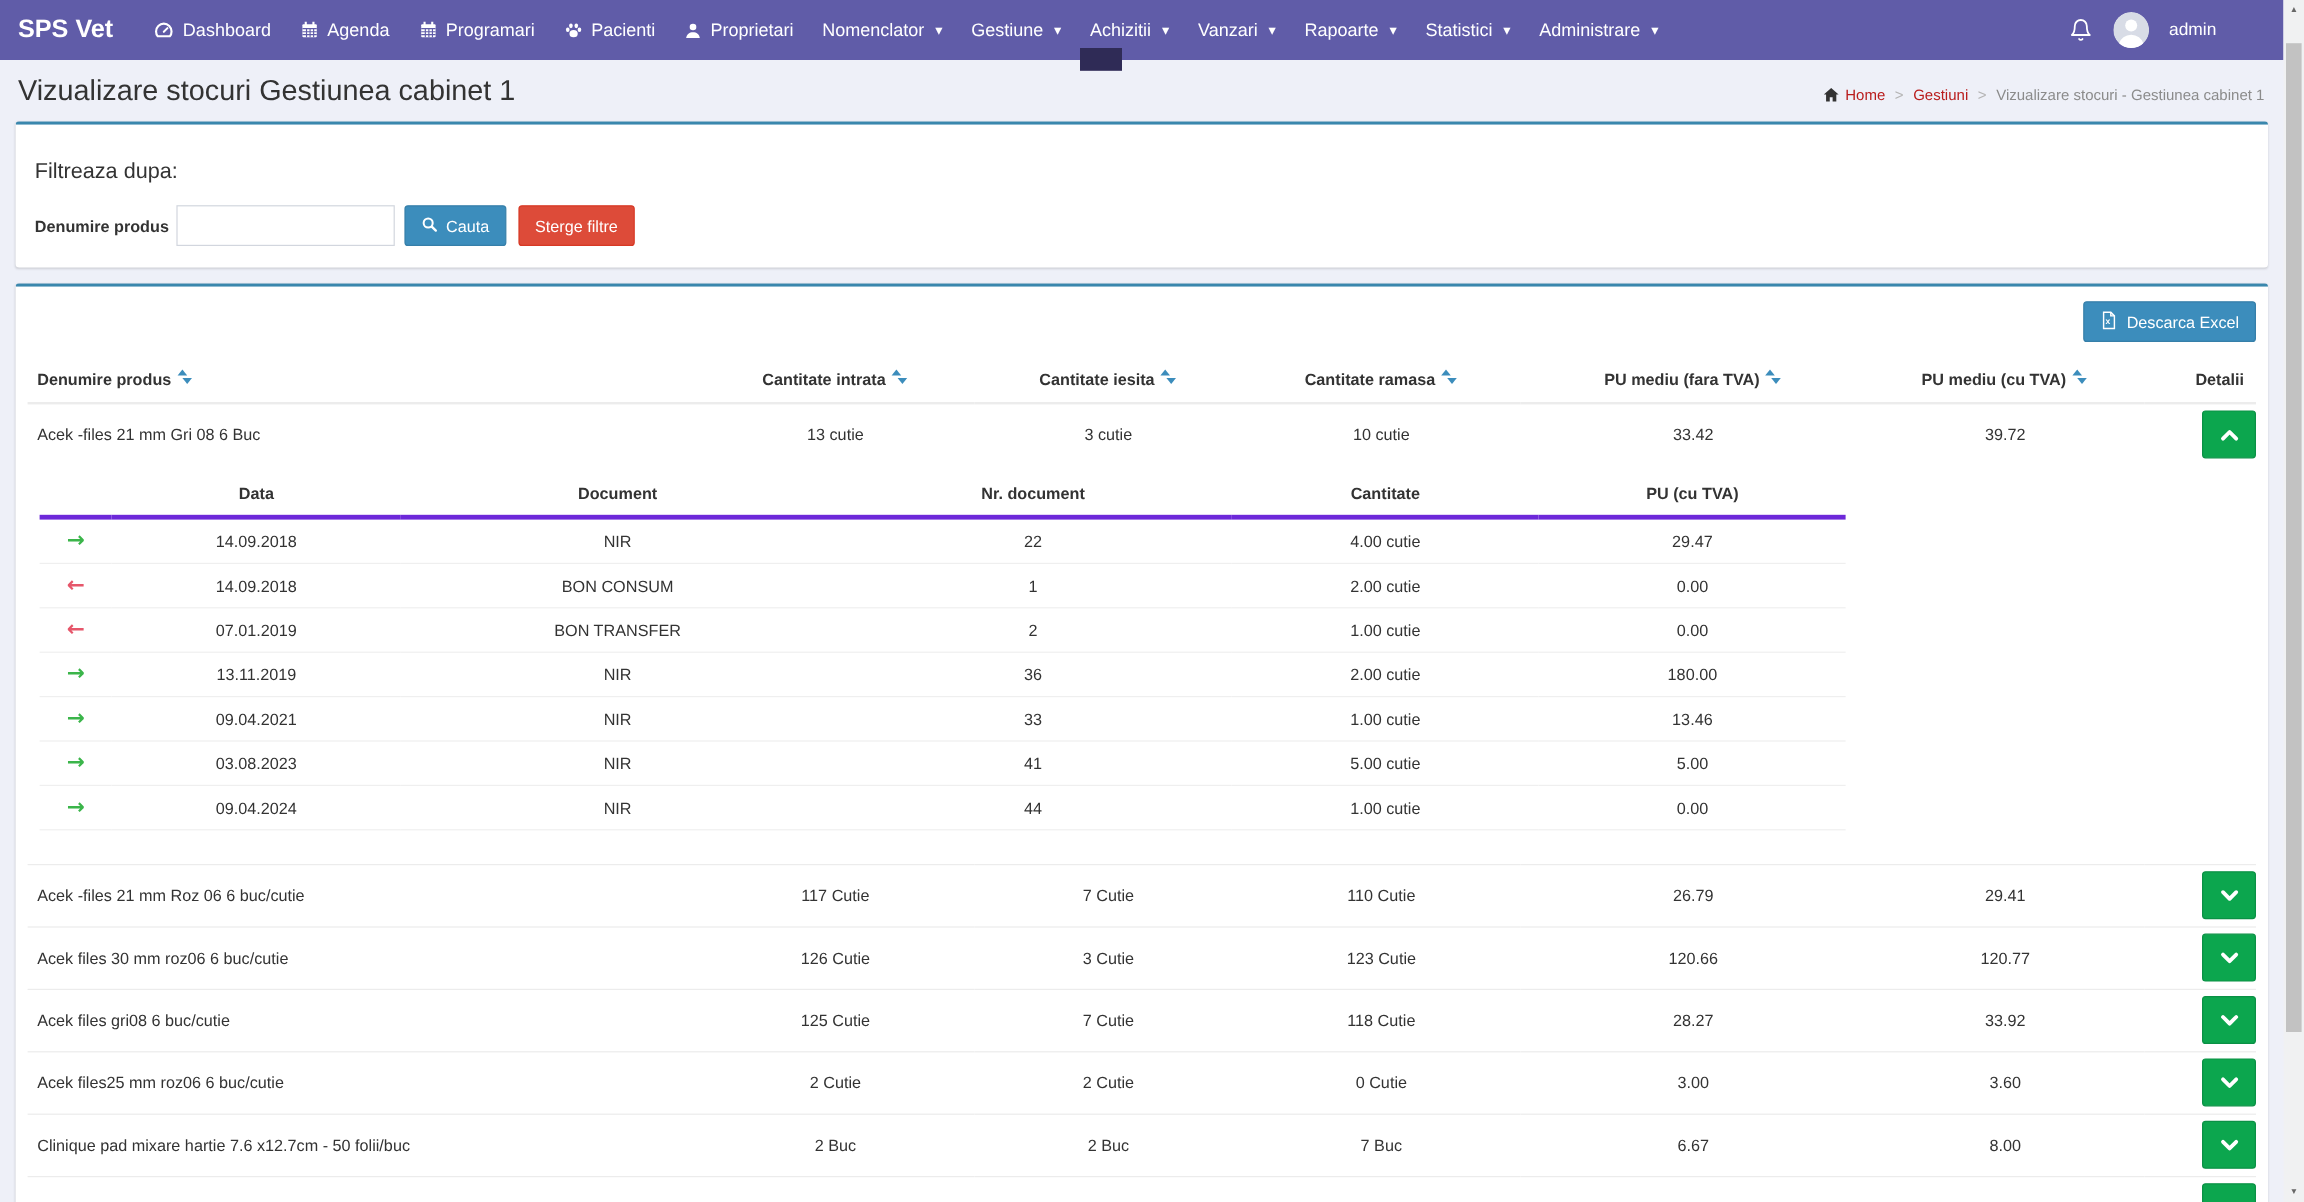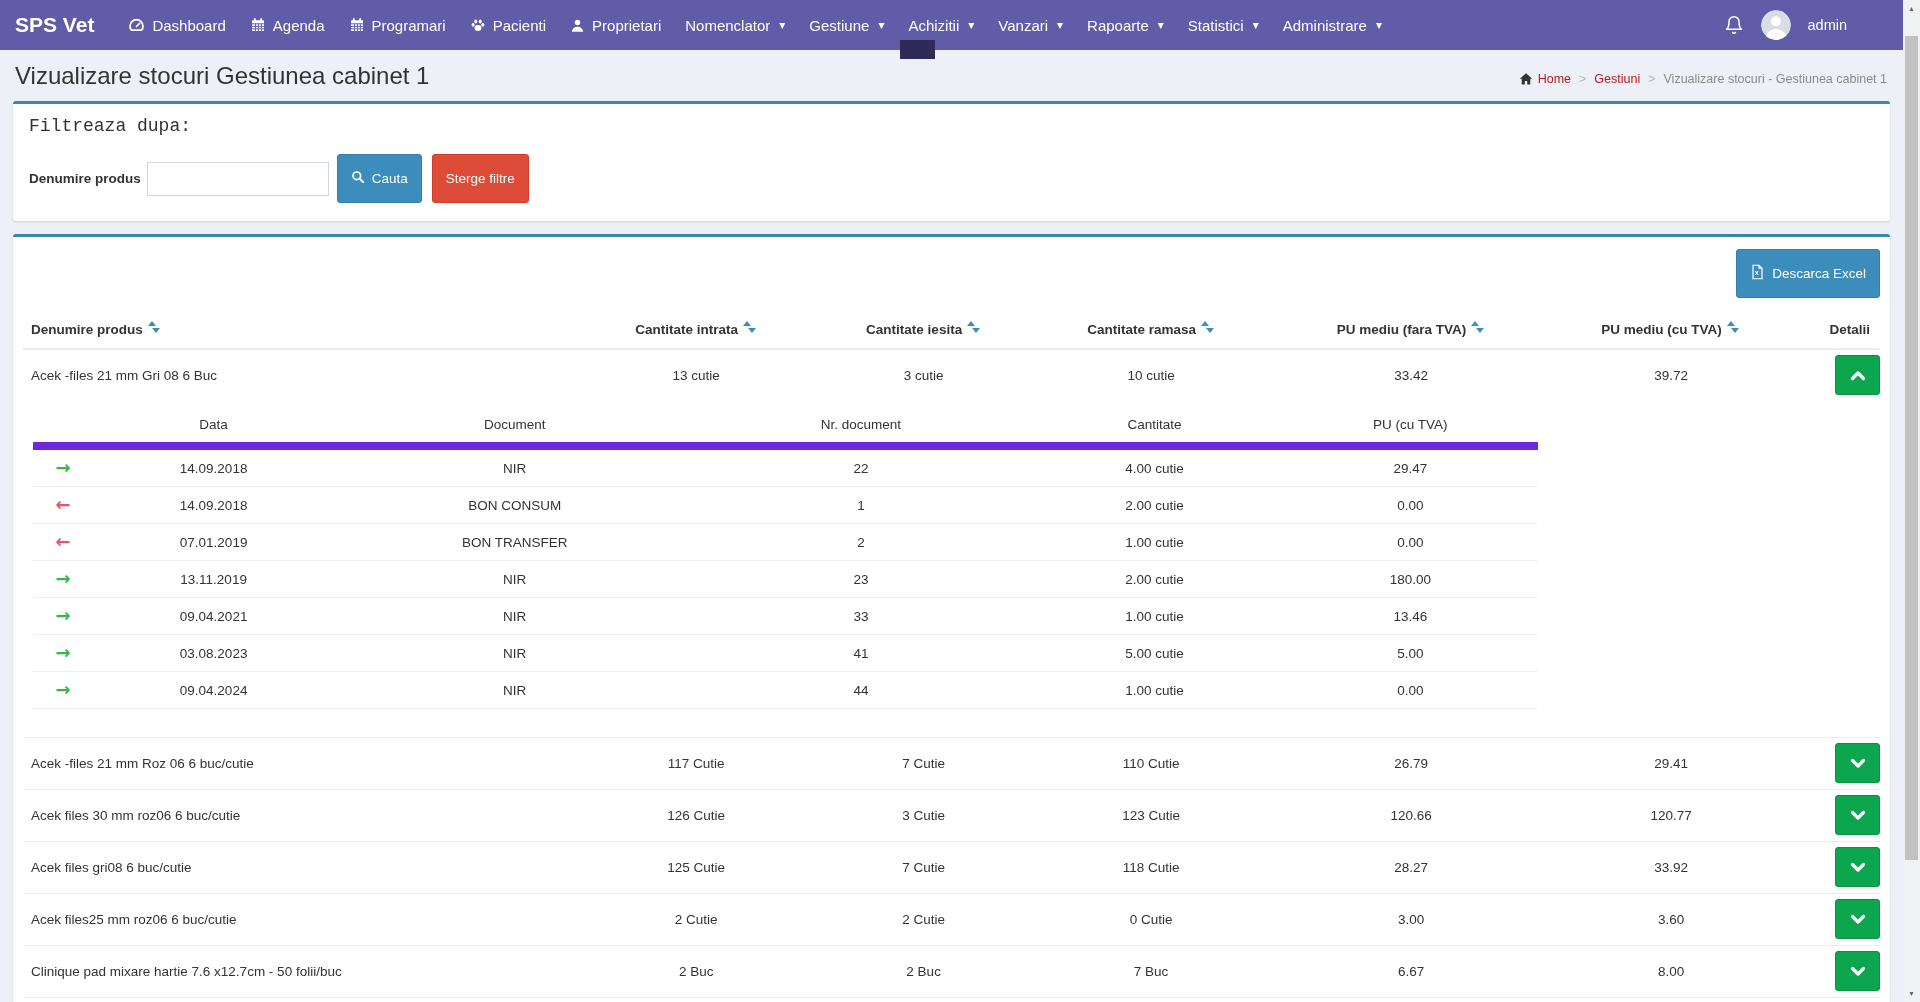--- a/index.html
+++ b/index.html
@@ -33,26 +33,26 @@
   .breadcrumb { display:flex; align-items:center; gap:8px; font-size:12.5px; padding-bottom:4px; }
   .crumb { color:#b91c1c; text-decoration:none; display:flex; align-items:center; gap:5px; }
   .crumb.active { color:#8b8b8b; }
   .sep { color:#b4b4b4; }
   .bc-home { display:flex; align-items:center; }
 
   
   .box { background:#fff; border-top:3px solid #3a87ad; border-radius:3px;
          box-shadow:0 1px 2px rgba(0,0,0,.14); margin:0 13px 13px; }
   .box-filter { padding:12px 16px 18px; }
-  .filter-heading { font-size:18px; font-weight:400; margin:0 0 18px;font-family:Liberation Mono, monospace; }
+  .filter-heading { font-size:18px; font-weight:400; margin:16px 0 18px; }
   .filter-row { display:flex; align-items:center; }
   .filter-label { font-weight:bold; font-size:13.5px; margin-right:6px; }
   .text-input { width:182px; height:34px; border:1px solid #d2d6de; padding:0 10px;
                 font-size:14px; font-family:inherit; }
-  .btn { height:49px; border-radius:3px; border:1px solid transparent; font-size:13.5px;
+  .btn { height:34px; border-radius:3px; border:1px solid transparent; font-size:13.5px;
          font-family:inherit; color:#fff; display:inline-flex; align-items:center; gap:7px;
          padding:0 13px; cursor:pointer; }
   .btn-primary { background:#3c8dbc; border-color:#367fa9; margin-left:8px; }
   .btn-danger  { background:#dd4b39; border-color:#d73925; margin-left:10px; }
   .btn-excel   { background:#3c8dbc; border-color:#367fa9; }
 
   .box-table { margin-bottom:0; padding:12px 10px 0; }
   .excel-row { display:flex; justify-content:flex-end; margin-bottom:16px; }
 
   
@@ -75,22 +75,22 @@
   .s-up { position:absolute; left:0; top:-1px; width:0; height:0;
           border-left:4.5px solid transparent; border-right:4.5px solid transparent;
           border-bottom:5.5px solid #3c8dbc; }
   .s-down { position:absolute; left:4.5px; top:6px; width:0; height:0;
           border-left:4.5px solid transparent; border-right:4.5px solid transparent;
           border-top:5.5px solid #3c8dbc; }
 
   
   .main td.detail-cell { padding:6px 0 28px 10px; border-top:none; text-align:left; }
   table.sub { width:81.5%; border-collapse:collapse; table-layout:fixed; }
-  .sub th { font-size:13.5px; font-weight:normal; text-align:center; padding:10px 6px;
-            border-bottom:8px solid #6d28d9; }
+  .sub th { font-size:13.5px; font-weight:bold; text-align:center; padding:10px 6px;
+            border-bottom:4px solid #6d28d9; }
   .sub td { font-size:13.5px; text-align:center; padding:9px 6px; border-bottom:1px solid #efefef; }
   .arrow { font-weight:bold; font-size:18px; line-height:1;
            font-family:"DejaVu Sans", sans-serif; }
   .arrow.in  { color:#3bb54a; }
   .arrow.out { color:#e6566a; }
 
   
   .scrollbar { position:absolute; right:0; top:0; width:17px; height:1002px; background:#f0f1f2; z-index:60; }
   .sb-btn { position:absolute; left:0; width:17px; height:17px; display:flex; align-items:center;
             justify-content:center; font-size:7px; color:#676767; }
@@ -374,21 +374,21 @@
     <td>BON TRANSFER</td>
     <td>2</td>
     <td>1.00 cutie</td>
     <td>0.00</td>
   </tr>
 
   <tr>
     <td><span class="arrow in">→</span></td>
     <td>13.11.2019</td>
     <td>NIR</td>
-    <td>23</td>
+    <td>36</td>
     <td>2.00 cutie</td>
     <td>180.00</td>
   </tr>
 
   <tr>
     <td><span class="arrow in">→</span></td>
     <td>09.04.2021</td>
     <td>NIR</td>
     <td>33</td>
     <td>1.00 cutie</td>

